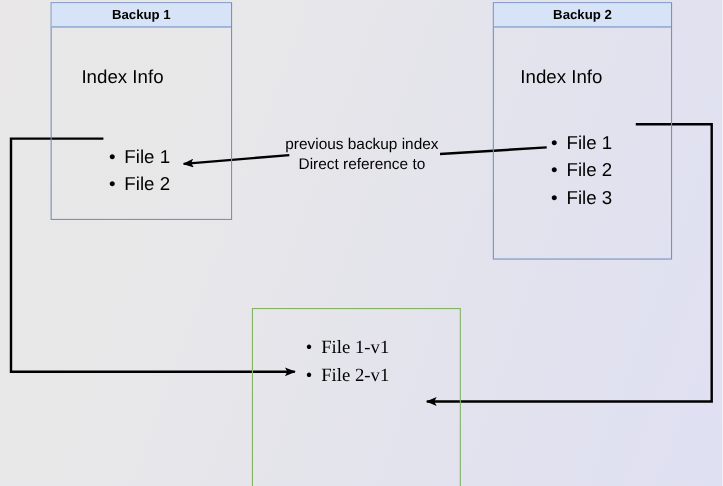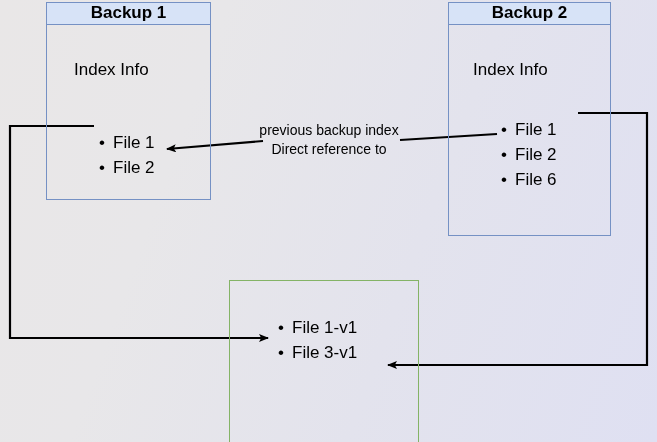--- a/index.html
+++ b/index.html
@@ -28,21 +28,21 @@
   }
   .box {
     position: absolute;
     box-sizing: border-box;
   }
   .box-header {
     box-sizing: border-box;
     height: 22px;
     line-height: 20px;
     text-align: center;
-    font-size: 17px;
+    font-size: 12px;
     font-weight: bold;
     color: #000000;
   }
   .box-body {
     box-sizing: border-box;
     position: relative;
   }
   .blue-box {
     border: 1px solid #7591c4;
   }
@@ -134,30 +134,30 @@
     </div>
   </div>
 
   <div class="box blue-box" style="left:448px; top:2px; width:163px; height:234px;">
     <div class="box-header">Backup 2</div>
     <div class="box-body" style="height:174px;">
       <div class="index-label" style="left:24px; top:35px;">Index Info</div>
       <ul class="file-list" style="left:48px; top:92px;">
         <li>File 1</li>
         <li>File 2</li>
-        <li>File 6</li>
+        <li>File 3</li>
       </ul>
     </div>
   </div>
 
   <div class="box green-box" style="left:229px; top:280px; width:190px; height:164px;">
     <div class="box-body" style="height:140px;">
-      <ul class="file-list" style="left:44px; top:34px;">
+      <ul class="file-list" style="left:44px; top:22px;font-family:Liberation Serif, serif;">
         <li>File 1-v1</li>
-        <li>File 3-v1</li>
+        <li>File 2-v1</li>
       </ul>
     </div>
   </div>
 
   <div class="center-note" style="left:246px; top:121px; width:166px;">
     <div>previous backup index</div>
     <div>Direct reference to</div>
   </div>
 
 </div>

